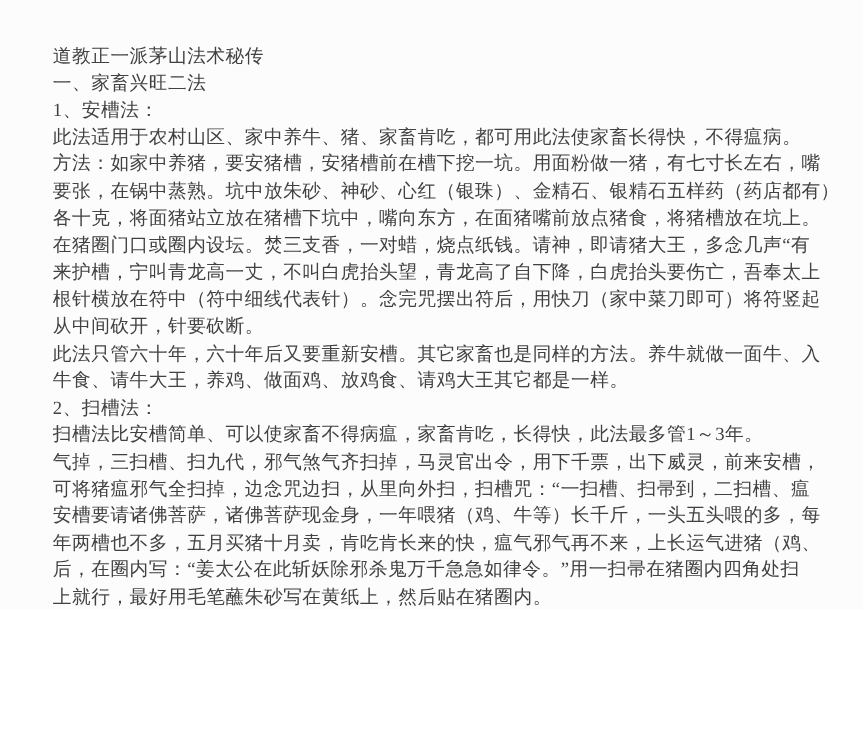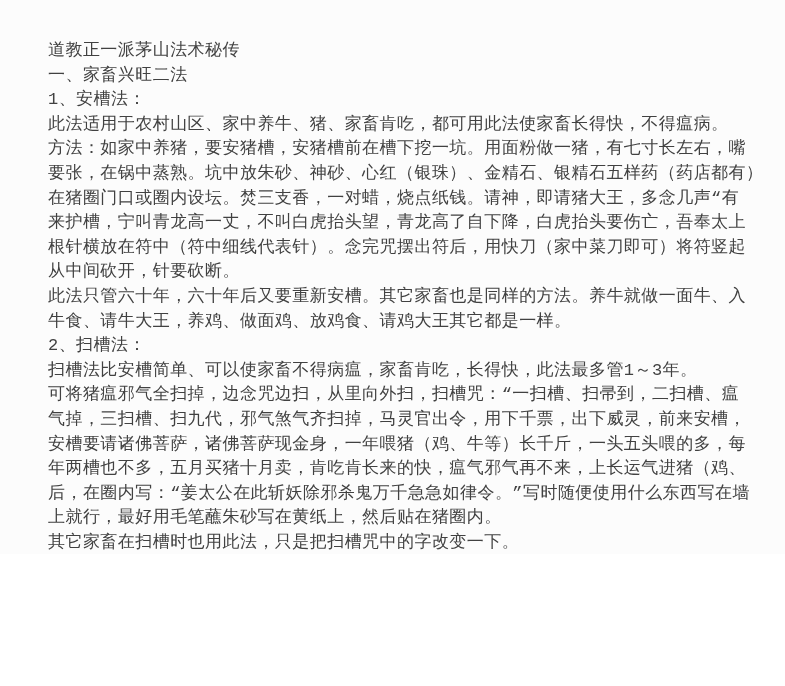--- a/index.html
+++ b/index.html
@@ -6,21 +6,21 @@
     margin: 0;
     padding: 0;
     background: #ffffff;
   }
   .page {
     position: relative;
     width: 785px;
     height: 554px;
     overflow: hidden;
     background: #fcfcfc;
-    font-family: Liberation Mono, monospace;
+    font-family: Liberation Serif, serif;
   }
   .doc-body {
     position: absolute;
     top: 39px;
     left: 48px;
     right: 30px;
     color: #414141;
     font-size: 17px;
     letter-spacing: 0.45px;
     filter: blur(0.2px);
@@ -39,30 +39,31 @@
 <body>
 
 <div class="page">
   <div class="doc-body">
     <div class="line title">道教正一派茅山法术秘传</div>
     <div class="line">一、家畜兴旺二法</div>
     <div class="line">1、安槽法：</div>
     <div class="line">此法适用于农村山区、家中养牛、猪、家畜肯吃，都可用此法使家畜长得快，不得瘟病。</div>
     <div class="line">方法：如家中养猪，要安猪槽，安猪槽前在槽下挖一坑。用面粉做一猪，有七寸长左右，嘴</div>
     <div class="line">要张，在锅中蒸熟。坑中放朱砂、神砂、心红（银珠）、金精石、银精石五样药（药店都有）</div>
+    <div class="line">各十克，将面猪站立放在猪槽下坑中，嘴向东方，在面猪嘴前放点猪食，将猪槽放在坑上。</div>
     <div class="line">在猪圈门口或圈内设坛。焚三支香，一对蜡，烧点纸钱。请神，即请猪大王，多念几声“有</div>
     <div class="line">来护槽，宁叫青龙高一丈，不叫白虎抬头望，青龙高了自下降，白虎抬头要伤亡，吾奉太上</div>
     <div class="line">根针横放在符中（符中细线代表针）。念完咒摆出符后，用快刀（家中菜刀即可）将符竖起</div>
     <div class="line">从中间砍开，针要砍断。</div>
     <div class="line">此法只管六十年，六十年后又要重新安槽。其它家畜也是同样的方法。养牛就做一面牛、入</div>
     <div class="line">牛食、请牛大王，养鸡、做面鸡、放鸡食、请鸡大王其它都是一样。</div>
     <div class="line">2、扫槽法：</div>
     <div class="line">扫槽法比安槽简单、可以使家畜不得病瘟，家畜肯吃，长得快，此法最多管1～3年。</div>
+    <div class="line">气掉，三扫槽、扫九代，邪气煞气齐扫掉，马灵官出令，用下千票，出下威灵，前来安槽，</div>
     <div class="line">可将猪瘟邪气全扫掉，边念咒边扫，从里向外扫，扫槽咒：“一扫槽、扫帚到，二扫槽、瘟</div>
-    <div class="line">气掉，三扫槽、扫九代，邪气煞气齐扫掉，马灵官出令，用下千票，出下威灵，前来安槽，</div>
     <div class="line">安槽要请诸佛菩萨，诸佛菩萨现金身，一年喂猪（鸡、牛等）长千斤，一头五头喂的多，每</div>
     <div class="line">年两槽也不多，五月买猪十月卖，肯吃肯长来的快，瘟气邪气再不来，上长运气进猪（鸡、</div>
-    <div class="line">后，在圈内写：“姜太公在此斩妖除邪杀鬼万千急急如律令。”写时随便使用什么东西写在墙</div>
+    <div class="line">后，在圈内写：“姜太公在此斩妖除邪杀鬼万千急急如律令。”用一扫帚在猪圈内四角处扫</div>
     <div class="line">上就行，最好用毛笔蘸朱砂写在黄纸上，然后贴在猪圈内。</div>
     <div class="line">其它家畜在扫槽时也用此法，只是把扫槽咒中的字改变一下。</div>
     <div class="line">二、增奶</div>
   </div>
 </div>
 
 </body></html>

